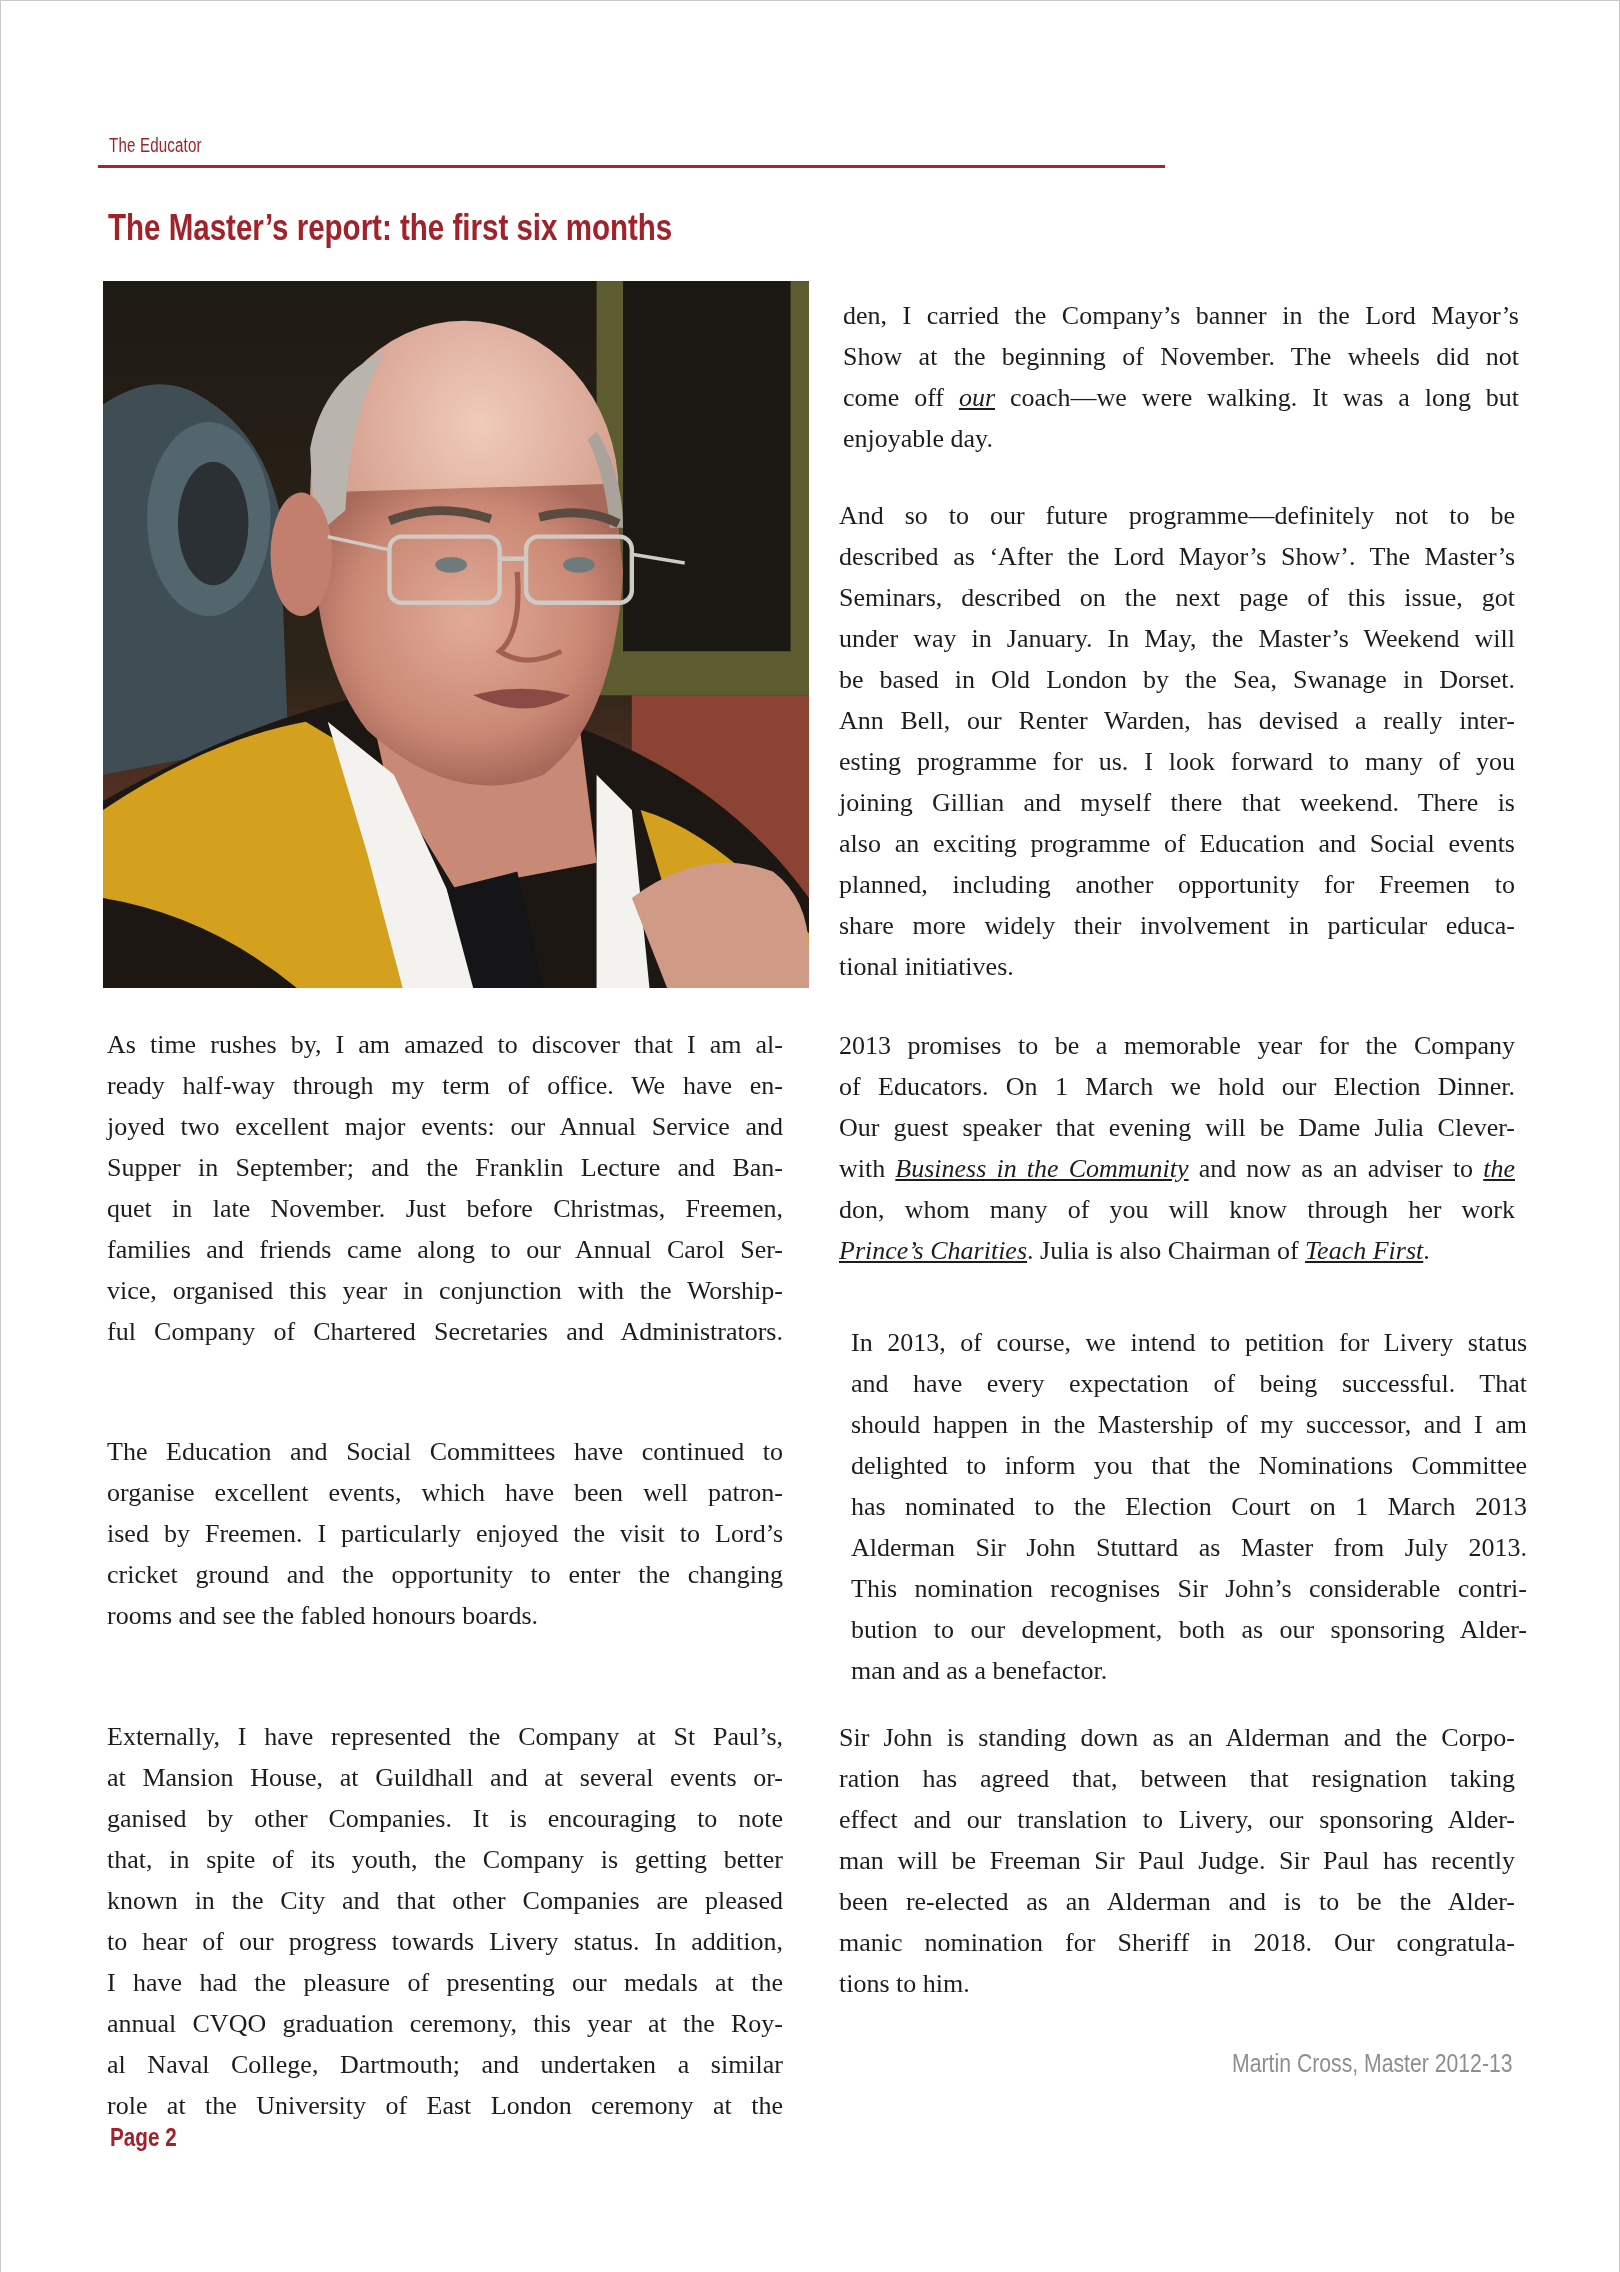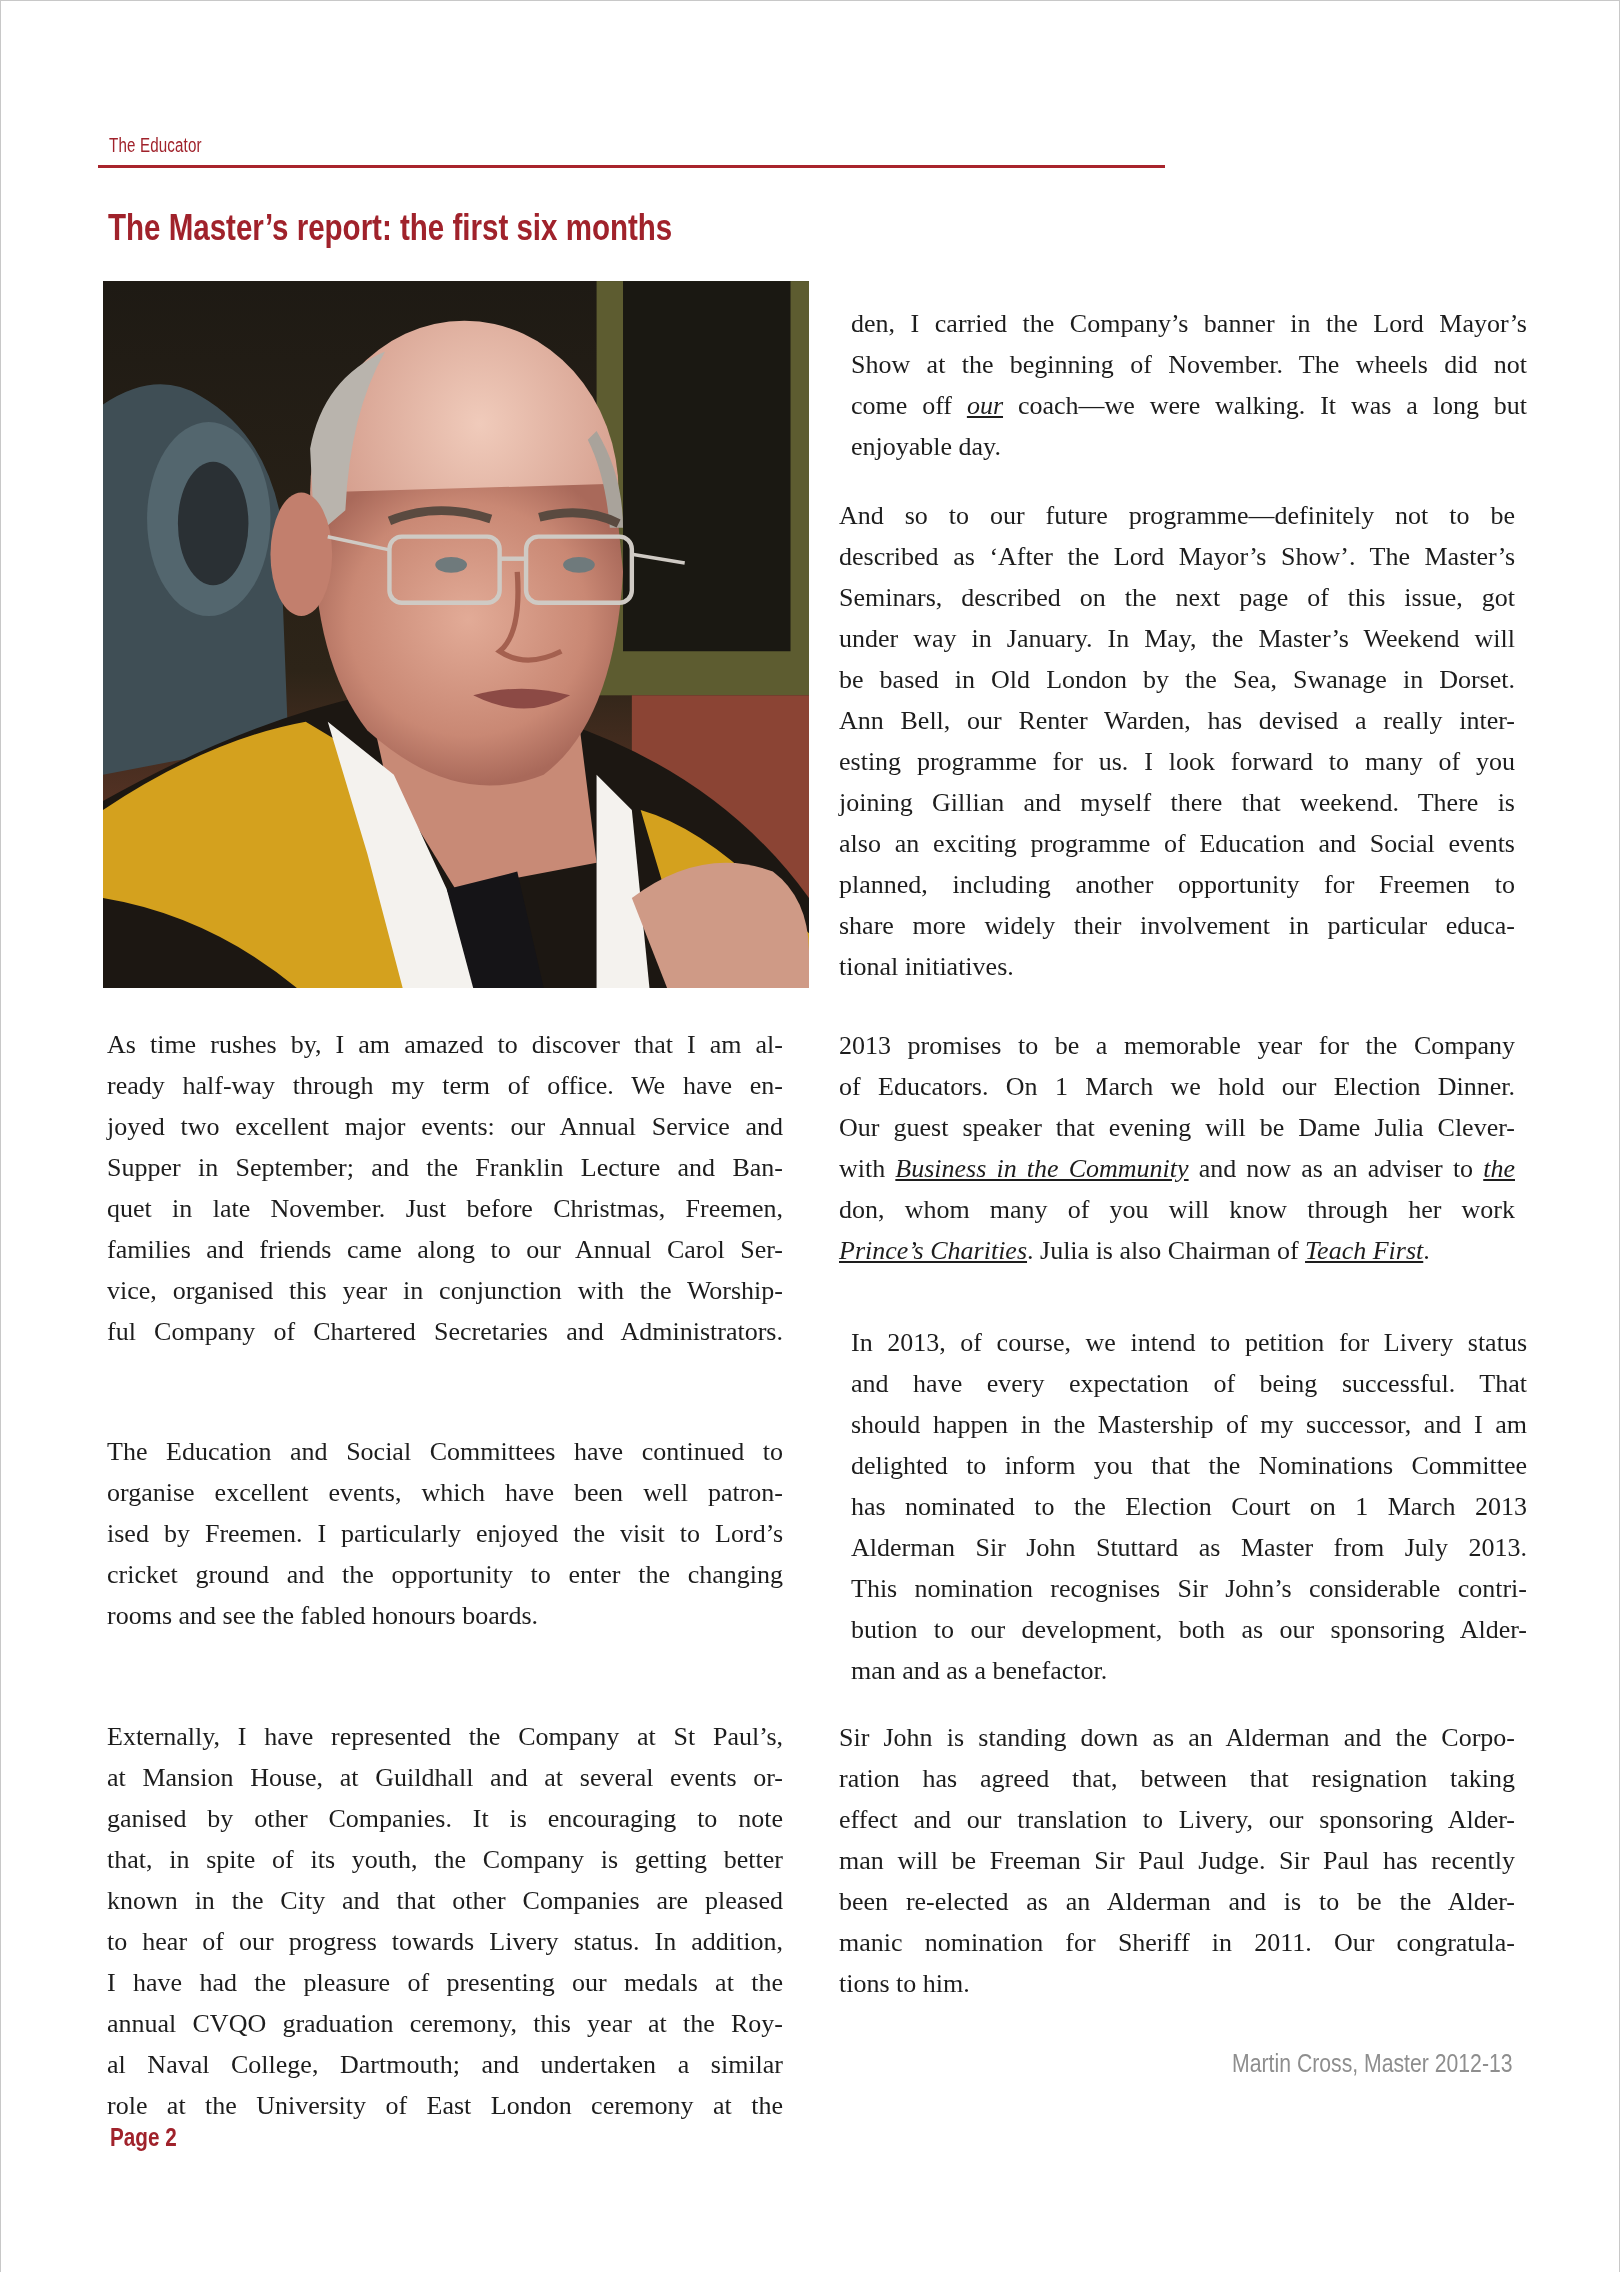--- a/index.html
+++ b/index.html
@@ -123,21 +123,21 @@
       <span class="line">known in the City and that other Companies are pleased</span>
       <span class="line">to hear of our progress towards Livery status. In addition,</span>
       <span class="line">I have had the pleasure of presenting our medals at the</span>
       <span class="line">annual CVQO graduation ceremony, this year at the Roy-</span>
       <span class="line">al Naval College, Dartmouth; and undertaken a similar</span>
       <span class="line">role at the University of East London ceremony at the</span>
     </p>
   </div>
 
   <div class="col col-right" style="top:290px">
-    <p class="para" style="top:0;margin:12px">
+    <p class="para" style="top:0;margin:4px">
       <span class="line">den, I carried the Company’s banner in the Lord Mayor’s</span>
       <span class="line">Show at the beginning of November. The wheels did not</span>
       <span class="line"><span>come off </span><i>our</i><span> coach—we were walking. It was a long but</span></span>
       <span class="line last">enjoyable day.</span>
     </p>
     <p class="para" style="top:204px;margin:0">
       <span class="line">And so to our future programme—definitely not to be</span>
       <span class="line">described as ‘After the Lord Mayor’s Show’. The Master’s</span>
       <span class="line">Seminars, described on the next page of this issue, got</span>
       <span class="line">under way in January. In May, the Master’s Weekend will</span>
@@ -168,21 +168,21 @@
       <span class="line">This nomination recognises Sir John’s considerable contri-</span>
       <span class="line">bution to our development, both as our sponsoring Alder-</span>
       <span class="line last">man and as a benefactor.</span>
     </p>
     <p class="para" style="top:1426px;margin:0">
       <span class="line">Sir John is standing down as an Alderman and the Corpo-</span>
       <span class="line">ration has agreed that, between that resignation taking</span>
       <span class="line">effect and our translation to Livery, our sponsoring Alder-</span>
       <span class="line">man will be Freeman Sir Paul Judge. Sir Paul has recently</span>
       <span class="line">been re-elected as an Alderman and is to be the Alder-</span>
-      <span class="line">manic nomination for Sheriff in 2011. Our congratula-</span>
+      <span class="line">manic nomination for Sheriff in 2018. Our congratula-</span>
       <span class="line last">tions to him.</span>
     </p>
   </div>
 
   <div class="signature">Martin Cross, Master 2012-13</div>
   <div class="page-number">Page 2</div>
 
 </div>
 
 

